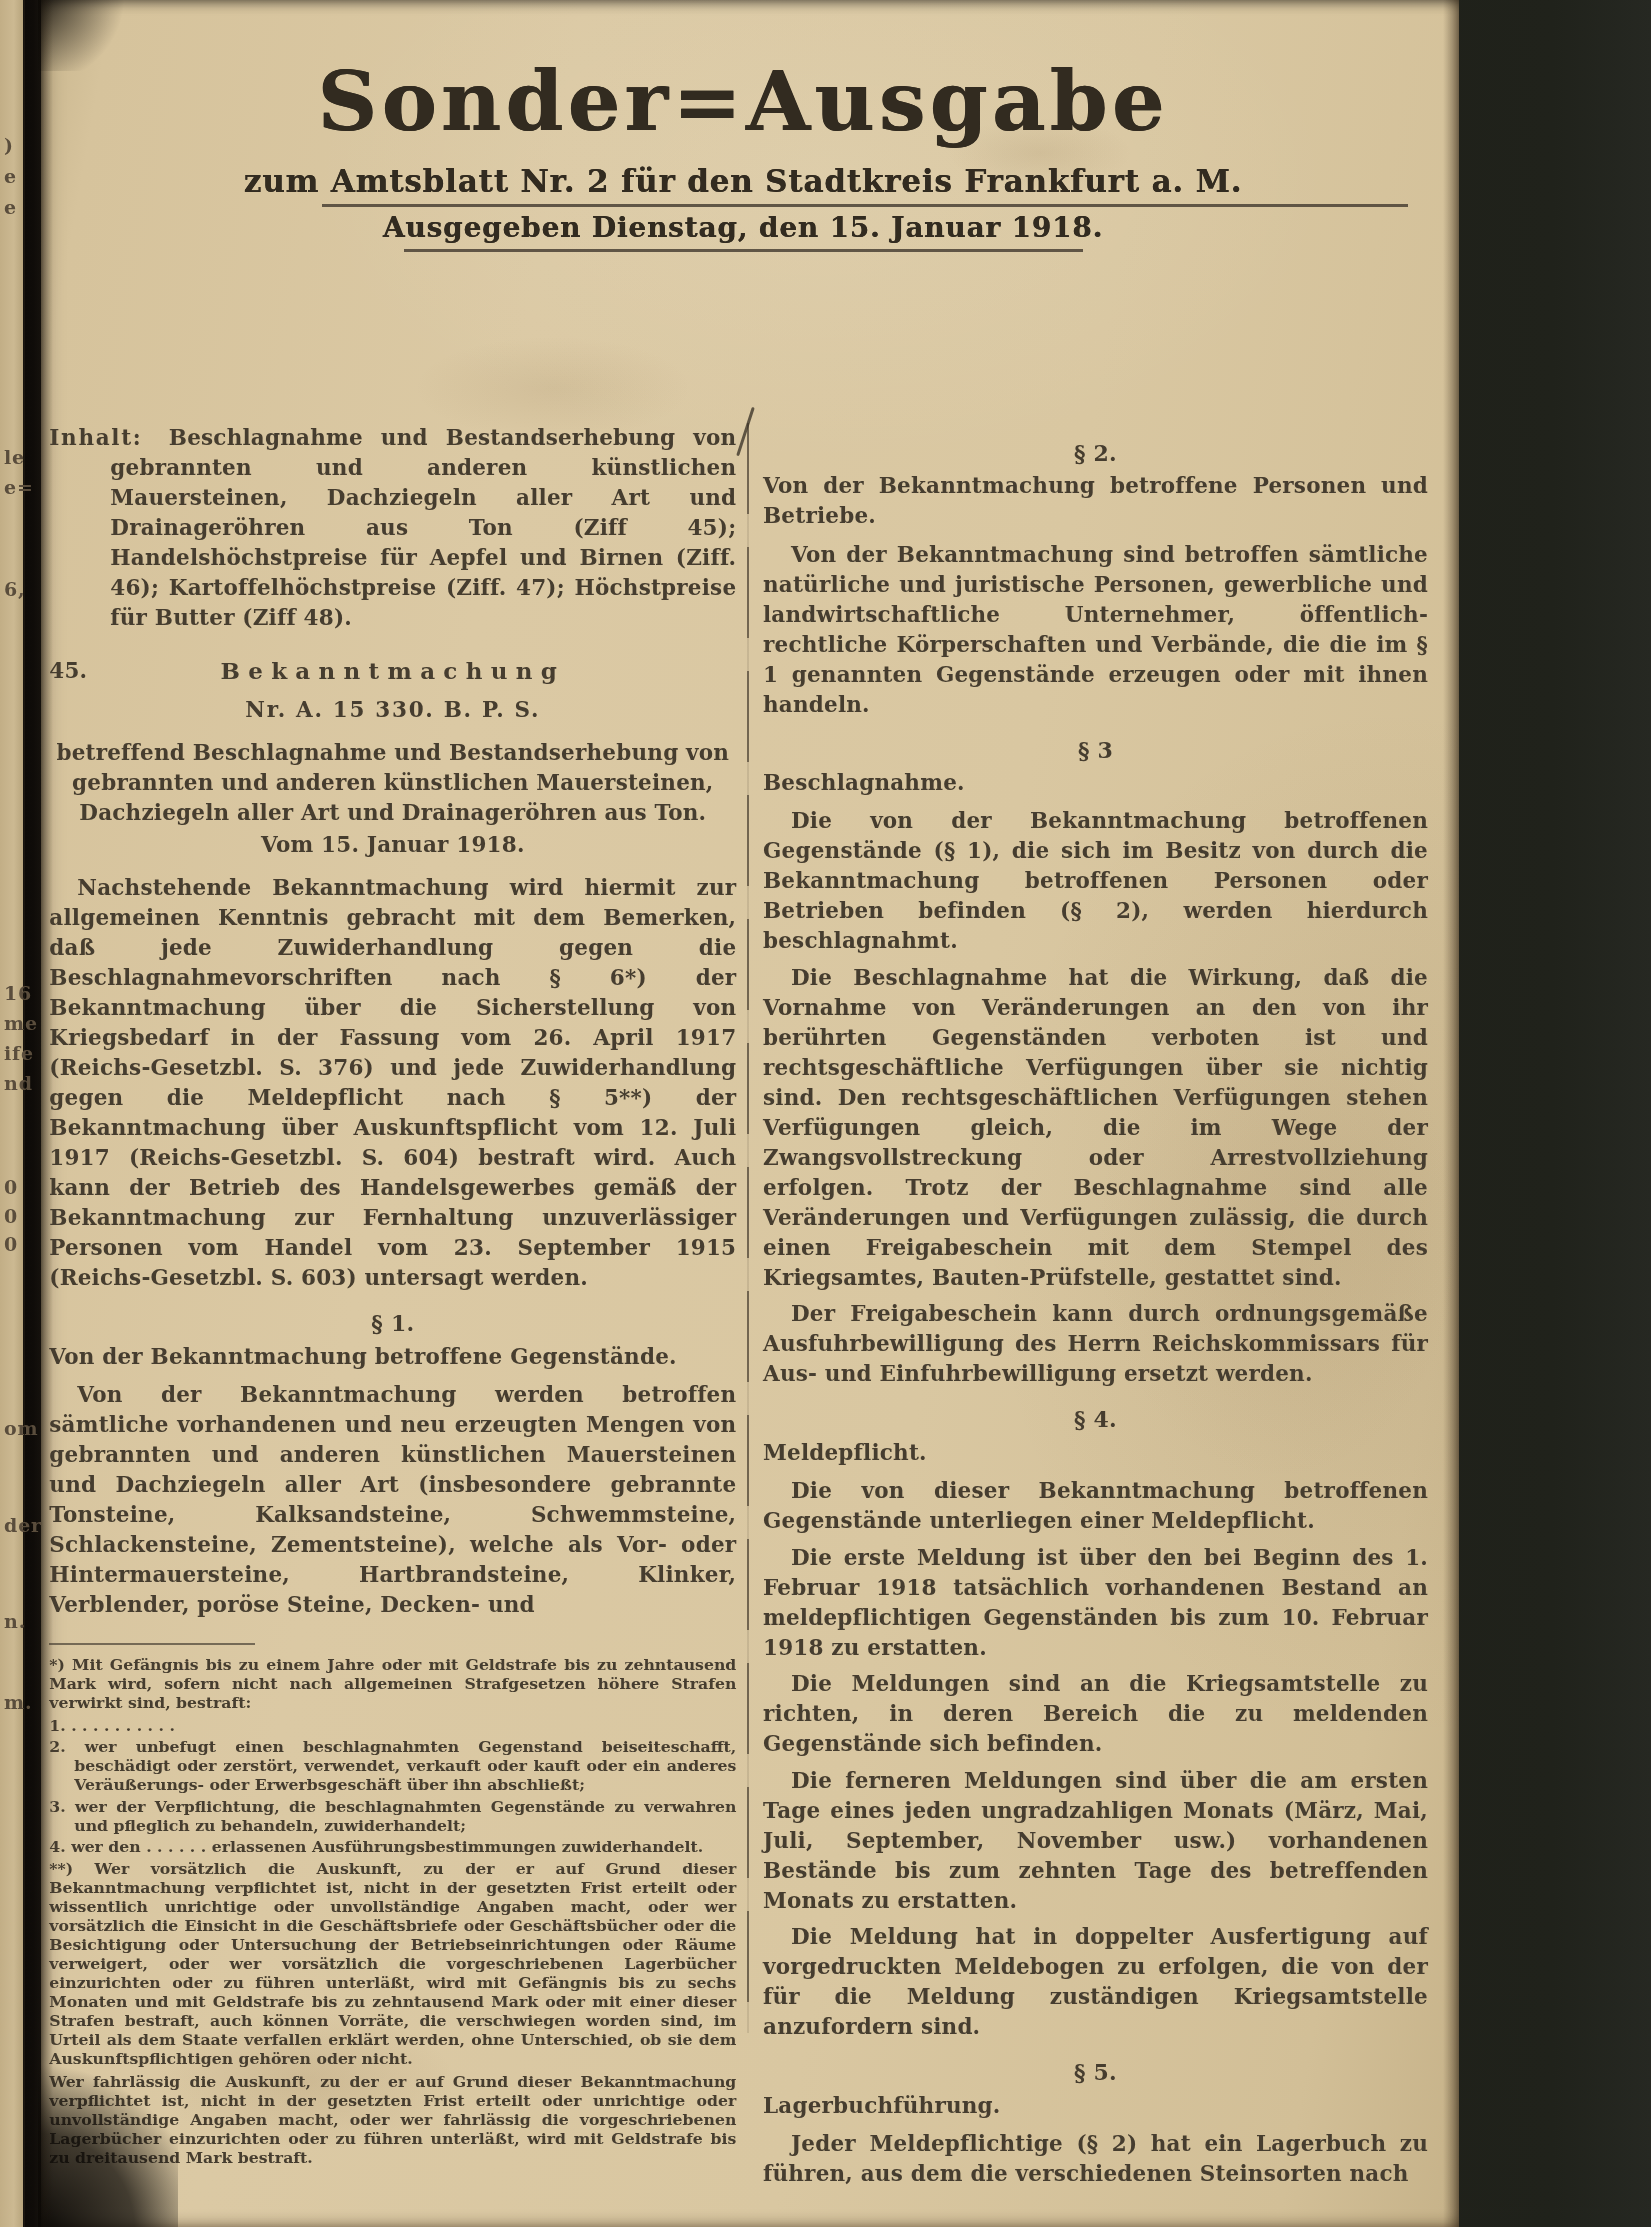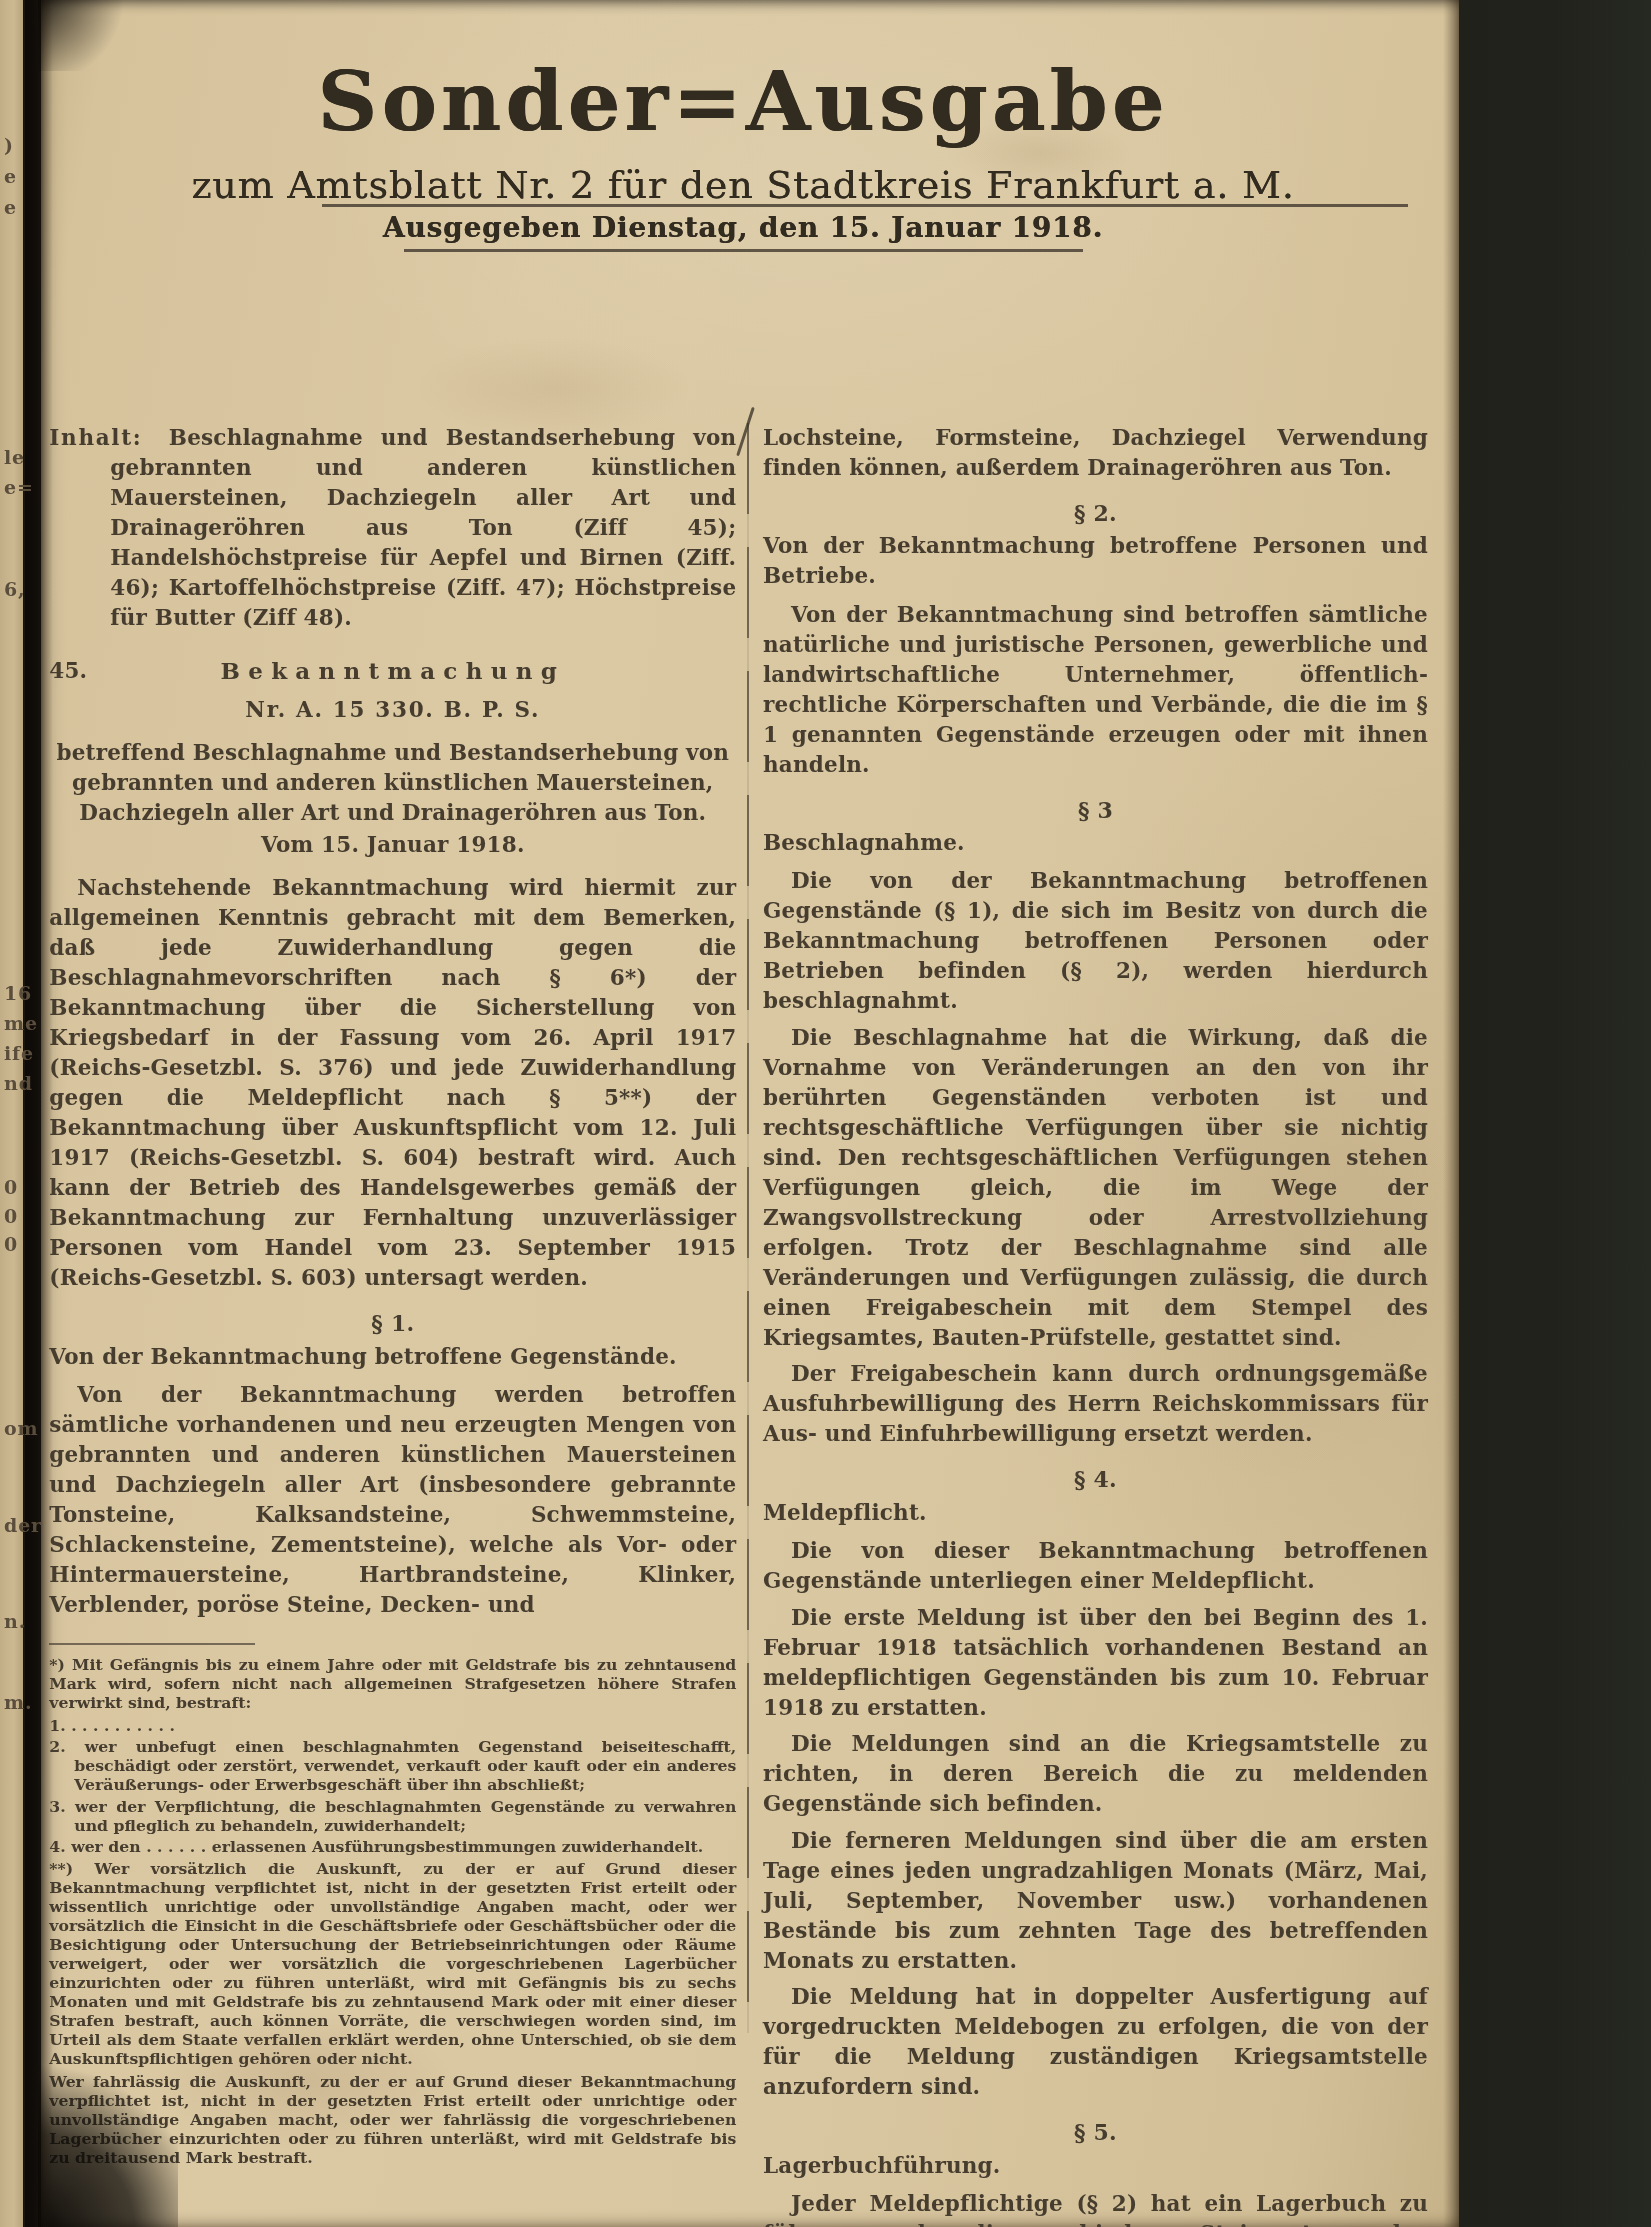--- a/index.html
+++ b/index.html
@@ -61,21 +61,21 @@
 
   
   .masthead { position:absolute; left:0; top:0; width:1404px; text-align:center; color:var(--ink-strong,#322b20); }
   .mast-title {
     position:absolute; top:58px; left:0; width:100%;
     font-size:83px; line-height:86px; font-weight:bold; letter-spacing:4.1px;
     text-shadow:0.5px 0 0 currentColor;
   }
   .mast-subtitle {
     position:absolute; top:163px; left:0; width:100%;
-    font-size:38px; font-weight:normal; letter-spacing:0.8px;
+    font-size:31px; font-weight:bold; letter-spacing:0.8px;
     text-shadow:0.3px 0 0 currentColor;
   }
   .rule { position:absolute; height:2.5px; background:var(--rule,#4a4135); opacity:0.85; }
   .rule-top { top:204px; left:281px; width:1086px; }
   .rule-bottom { top:249px; left:363px; width:679px; }
   .mast-dateline {
     position:absolute; top:210px; left:0; width:100%;
     font-size:28px; line-height:35px; font-weight:bold; letter-spacing:0.8px;
     text-shadow:0.3px 0 0 currentColor;
   }
@@ -179,21 +179,20 @@
         <p class="fn fn-item">1. . . . . . . . . . .</p>
         <p class="fn fn-item">2. wer unbefugt einen beschlagnahmten Gegenstand beiseiteschafft, beschädigt oder zerstört, verwendet, verkauft oder kauft oder ein anderes Veräußerungs- oder Erwerbsgeschäft über ihn abschließt;</p>
         <p class="fn fn-item">3. wer der Verpflichtung, die beschlagnahmten Gegenstände zu verwahren und pfleglich zu behandeln, zuwiderhandelt;</p>
         <p class="fn fn-item">4. wer den . . . . . . erlassenen Ausführungsbestimmungen zuwiderhandelt.</p>
         <p class="fn">**) Wer vorsätzlich die Auskunft, zu der er auf Grund dieser Bekanntmachung verpflichtet ist, nicht in der gesetzten Frist erteilt oder wissentlich unrichtige oder unvollständige Angaben macht, oder wer vorsätzlich die Einsicht in die Geschäftsbriefe oder Geschäftsbücher oder die Besichtigung oder Untersuchung der Betriebseinrichtungen oder Räume verweigert, oder wer vorsätzlich die vorgeschriebenen Lagerbücher einzurichten oder zu führen unterläßt, wird mit Gefängnis bis zu sechs Monaten und mit Geldstrafe bis zu zehntausend Mark oder mit einer dieser Strafen bestraft, auch können Vorräte, die verschwiegen worden sind, im Urteil als dem Staate verfallen erklärt werden, ohne Unterschied, ob sie dem Auskunftspflichtigen gehören oder nicht.</p>
         <p class="fn">Wer fahrlässig die Auskunft, zu der er auf Grund dieser Bekanntmachung verpflichtet ist, nicht in der gesetzten Frist erteilt oder unrichtige oder unvollständige Angaben macht, oder wer fahrlässig die vorgeschriebenen Lagerbücher einzurichten oder zu führen unterläßt, wird mit Geldstrafe bis zu dreitausend Mark bestraft.</p>
       </div>
     </div>
 
     <div class="column column-right">
-      <p class="para no-indent">Lochsteine, Formsteine, Dachziegel Verwendung finden können, außerdem Drainageröhren aus Ton.</p>
 
       <div class="sec-no">§ 2.</div>
       <div class="sec-title">Von der Bekanntmachung betroffene Personen und Betriebe.</div>
       <p class="para">Von der Bekanntmachung sind betroffen sämtliche natürliche und juristische Personen, gewerbliche und landwirtschaftliche Unternehmer, öffentlich-rechtliche Körperschaften und Verbände, die die im § 1 genannten Gegenstände erzeugen oder mit ihnen handeln.</p>
 
       <div class="sec-no">§ 3</div>
       <div class="sec-title">Beschlagnahme.</div>
       <p class="para">Die von der Bekanntmachung betroffenen Gegenstände (§ 1), die sich im Besitz von durch die Bekanntmachung betroffenen Personen oder Betrieben befinden (§ 2), werden hierdurch beschlagnahmt.</p>
       <p class="para">Die Beschlagnahme hat die Wirkung, daß die Vornahme von Veränderungen an den von ihr berührten Gegenständen verboten ist und rechtsgeschäftliche Verfügungen über sie nichtig sind. Den rechtsgeschäftlichen Verfügungen stehen Verfügungen gleich, die im Wege der Zwangsvollstreckung oder Arrestvollziehung erfolgen. Trotz der Beschlagnahme sind alle Veränderungen und Verfügungen zulässig, die durch einen Freigabeschein mit dem Stempel des Kriegsamtes, Bauten-Prüfstelle, gestattet sind.</p>
       <p class="para">Der Freigabeschein kann durch ordnungsgemäße Ausfuhrbewilligung des Herrn Reichskommissars für Aus- und Einfuhrbewilligung ersetzt werden.</p>

